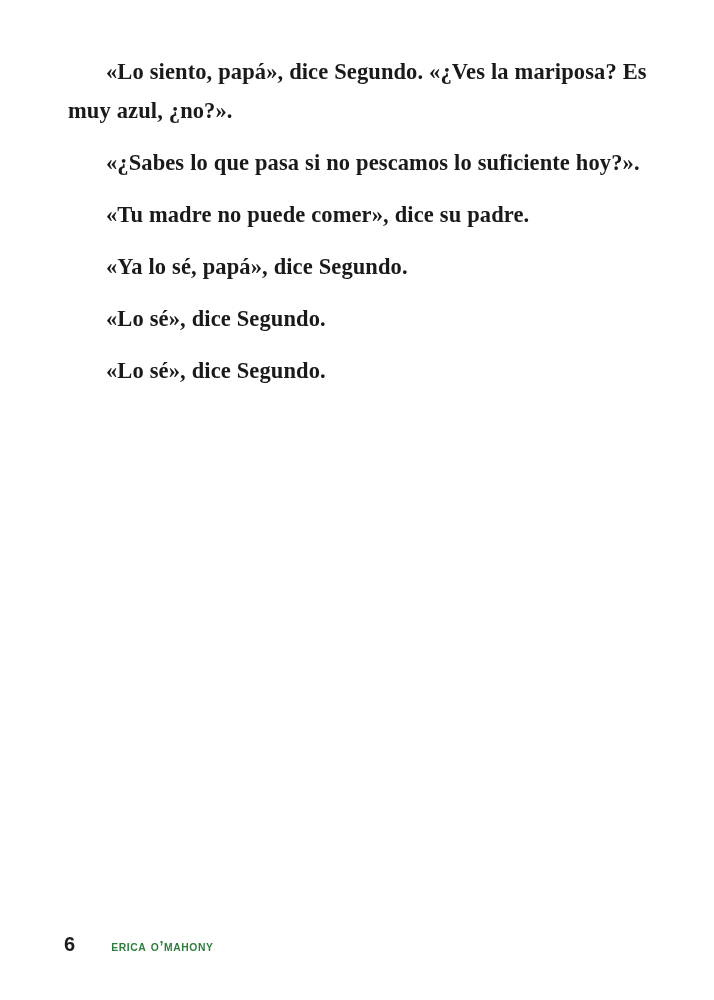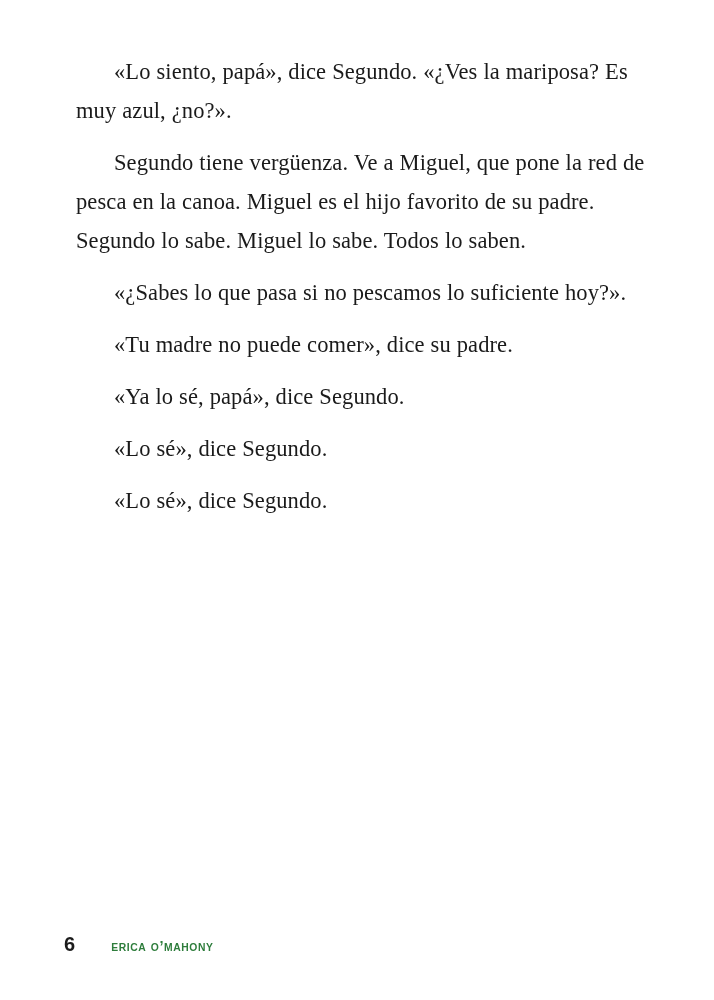--- a/index.html
+++ b/index.html
@@ -18,23 +18,24 @@
   }
 
   .page {
     position: absolute;
     inset: 0;
     background: #ffffff;
   }
 
   .text-block {
     position: absolute;
-    left: 76px;
+    left: 68px;
     top: 52px;
     width: 588px;
+    font-weight: bold;
   }
 
   .para {
     font-family: "Liberation Serif", "DejaVu Serif", serif;
     font-size: 22.5px;
     line-height: 39px;
     text-indent: 38px;
     margin: 0 0 13px 0;
     text-align: left;
     color: #1a1a1a;
@@ -81,21 +82,20 @@
     font-size: 15.5px;
   }
 </style>
 </head>
 <body>
 
 <div class="page">
 
   <div class="text-block">
     <p class="para">«Lo siento, papá», dice Segundo. «¿Ves la mariposa? Es muy azul, ¿no?».</p>
-    <p class="para">Segundo tiene vergüenza. Ve a Miguel, que pone la red de pesca en la canoa. Miguel es el hijo favorito de su padre. Segundo lo sabe. Miguel lo sabe. Todos lo saben.</p>
     <p class="para">«¿Sabes lo que pasa si no pescamos lo suficiente hoy?».</p>
     <p class="para">«Tu madre no puede comer», dice su padre.</p>
     <p class="para">«Ya lo sé, papá», dice Segundo.</p>
     <p class="para">«Lo sé», dice Segundo.</p>
     <p class="para">«Lo sé», dice Segundo.</p>
   </div>
 
   <div class="footer">
     <span class="page-number">6</span>
     <span class="author-name">Erica O’Mahony</span>

